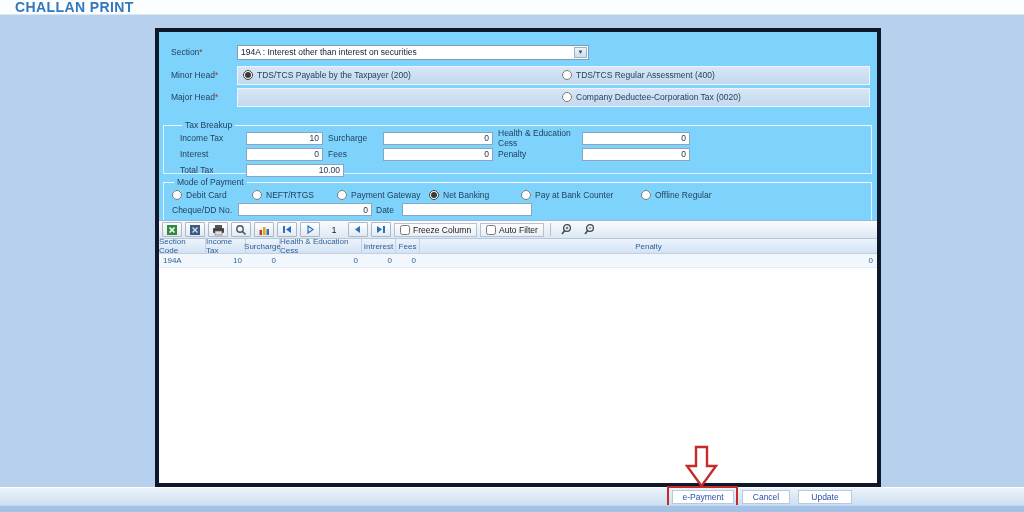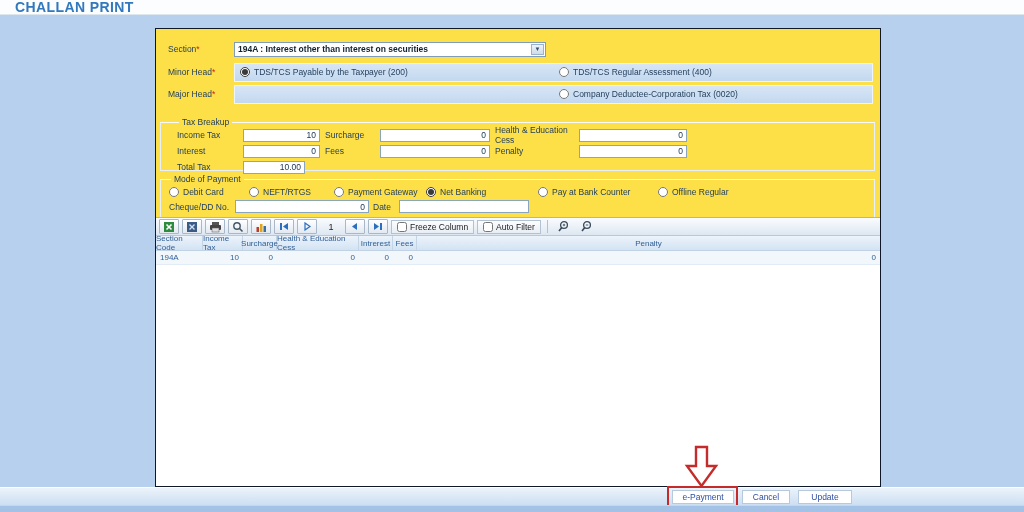--- a/index.html
+++ b/index.html
@@ -7,21 +7,21 @@
   .screen { position:relative; width:1024px; height:512px; background:#b6d0ee; overflow:hidden;
             font-family:"Liberation Sans", sans-serif; }
 
   
   .topbar { position:absolute; left:0; top:0; width:1024px; height:15px; background:#fbfdfe;
             border-bottom:1px solid #dfe7ee; display:flex; align-items:center; padding-left:15px; }
   .topbar .title { color:#3178bd; font-weight:bold; font-size:14px; letter-spacing:.4px; }
 
   
   .panel { position:absolute; left:155px; top:28px; width:726px; height:459px;
-           background:#fde047; border:1px solid #0f172a; }
+           background:#7dd3fc; border:4px solid #0f172a; }
 
   .frow { display:flex; align-items:center; padding-left:12px; }
   .flabel { width:66px; font-size:8.5px; color:#25415f; flex:0 0 auto; }
   .req { color:#d02020; }
 
   .selectbox { position:relative; background:#fff; border:1px solid #7f9db9; height:15px;
                display:flex; align-items:center; padding:0 16px 0 3px; font-size:8.5px; color:#10202e; }
   .selectbox .dd { position:absolute; right:1px; top:1px; bottom:1px; width:13px;
                    background:linear-gradient(#eef3f9,#cfdcea); border:1px solid #9ab2cc;
                    display:flex; align-items:center; justify-content:center; font-size:6px; color:#33506e; }
@@ -86,21 +86,21 @@
 <div class="screen">
 
   <div class="topbar">
     <span class="title">CHALLAN PRINT</span>
   </div>
 
   <div class="panel">
 
     <div class="frow" style="height:24px; margin-top:8px;">
       <span class="flabel"><span>Section</span><span class="req">*</span></span>
-      <div class="selectbox" style="width:312px;font-weight:bold;">
+      <div class="selectbox" style="width:352px;">
         <span>194A : Interest other than interest on securities</span>
         <span class="dd">▼</span>
       </div>
     </div>
 
     <div class="frow optrow">
       <span class="flabel"><span>Minor Head</span><span class="req">*</span></span>
       <div class="optbox">
         <label class="radio-opt">
           <input type="radio" name="minor" checked="" style="">
@@ -136,40 +136,40 @@
       <div class="trow">
         <span class="flabel">Interest</span>
         <input class="tin" style="width: 77px;" value="0">
         <span class="flabel lab2" style="width:55px;">Fees</span>
         <input class="tin" style="width: 110px;" value="0">
         <span class="flabel lab2" style="width:84px;">Penalty</span>
         <input class="tin" style="width: 108px;" value="0">
       </div>
       <div class="trow">
         <span class="flabel">Total Tax</span>
-        <input class="tin" style="width: 62px;" value="10.00">
+        <input class="tin" style="width: 98px;" value="10.00">
       </div>
     </fieldset>
 
     <fieldset style="margin-top:3px; height:52px;">
       <legend>Mode of Payment</legend>
       <div class="trow" style="height:15px;">
         <label class="radio-opt" style="width:80px;">
           <input type="radio" name="mop" style="">
           <span>Debit Card</span>
         </label>
         <label class="radio-opt" style="width:85px;">
           <input type="radio" name="mop" style="">
           <span>NEFT/RTGS</span>
         </label>
         <label class="radio-opt" style="width:92px;">
           <input type="radio" name="mop" style="">
           <span>Payment Gateway</span>
         </label>
-        <label class="radio-opt" style="width:112px;">
+        <label class="radio-opt" style="width:92px;">
           <input type="radio" name="mop" checked="" style="">
           <span>Net Banking</span>
         </label>
         <label class="radio-opt" style="width:120px;">
           <input type="radio" name="mop" style="">
           <span>Pay at Bank Counter</span>
         </label>
         <label class="radio-opt">
           <input type="radio" name="mop" style="">
           <span>Offline Regular</span>

